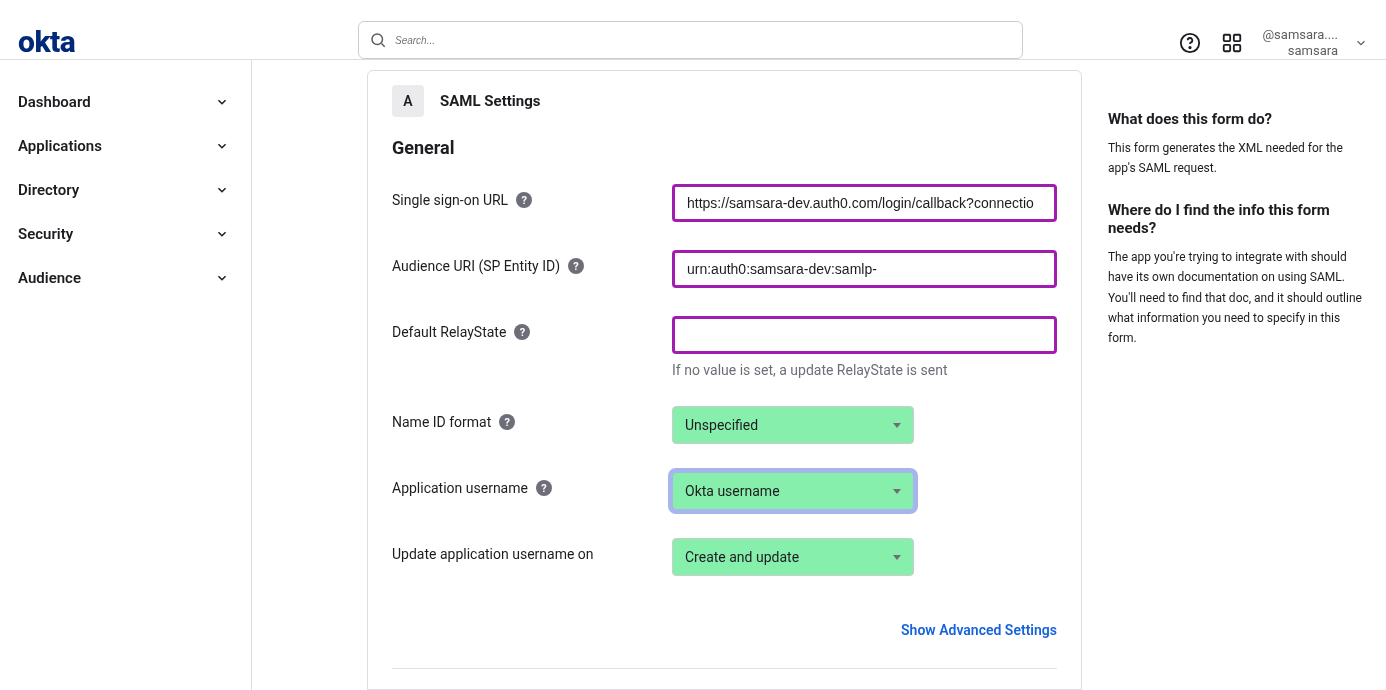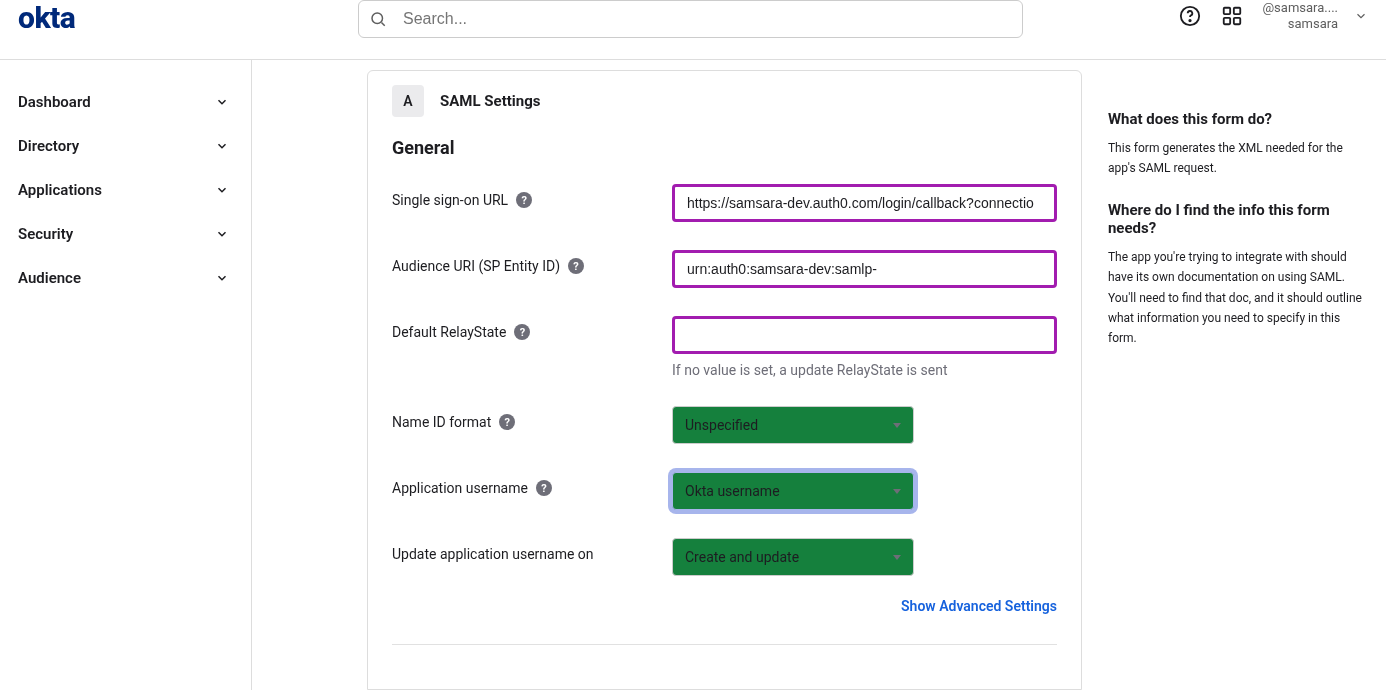--- a/index.html
+++ b/index.html
@@ -6,21 +6,21 @@
   body {
     margin: 0;
     font-family: -apple-system, BlinkMacSystemFont, "Segoe UI", Roboto, "Helvetica Neue", Arial, sans-serif;
     color: #1d1d21;
     font-size: 14px;
     background: #fff;
   }
 
   .topbar {
     display: flex;
-    align-items: flex-start;
+    align-items: flex-end;
     height: 60px;
     border-bottom: 1px solid #ddd;
     padding: 0 18px 0 18px;
   }
   .logo {
     font-weight: 800;
     font-size: 30px;
     color: #00297a;
     letter-spacing: -0.5px;
     width: 340px;
@@ -34,24 +34,25 @@
     width: 100%;
     height: 38px;
     border: 1px solid #ccc;
     border-radius: 6px;
     padding: 0 10px;
     color: #5e5e5e;
   }
   .search input {
     border: none;
     outline: none;
-    font-size: 16px;
+    font-size: 10px;
     flex: 1;
-    margin-left: 14px;
+    margin-left: 6px;
     color: #5e5e5e;
+    font-style: italic;
   }
   .search svg { width: 18px; height: 18px; color: #5e5e5e; }
   .topbar-right {
     margin-left: auto;
     display: flex;
     align-items: center;
     gap: 18px;
   }
   .icon-btn {
     width: 24px; height: 24px;
@@ -188,39 +189,39 @@
     width: 242px;
     height: 38px;
     border: 1px solid #ccc;
     border-radius: 4px;
     display: flex;
     align-items: center;
     justify-content: space-between;
     padding: 0 12px;
     font-size: 14px;
     cursor: pointer;
-    background: #15803d;
+    background: #86efac;
   }
   .select.focused {
     box-shadow: 0 0 0 4px #a7b5ec;
     border-color: #a7b5ec;
   }
   .select .caret {
     width: 0; height: 0;
     border-left: 4px solid transparent;
     border-right: 4px solid transparent;
     border-top: 5px solid #6e6e78;
   }
 
   .advanced-link {
     text-align: right;
     color: #1662dd;
     font-weight: 600;
     cursor: pointer;
-    margin-top: 22px;
+    margin-top: 46px;
   }
   .divider {
     border: none;
     border-top: 1px solid #e1e1e1;
     margin-top: 30px;
   }
 
   .help-pane {
     width: 280px;
     margin-left: 26px;
@@ -283,27 +284,27 @@
 
 <div class="body">
   <div class="sidebar">
     <div class="nav-item">
       <span>Dashboard</span>
       <svg viewBox="0 0 24 24" fill="none" stroke="currentColor" stroke-width="2.5">
           <polyline points="6 9 12 15 18 9"></polyline>
         </svg>
     </div>
     <div class="nav-item">
+      <span>Applications</span>
+      <svg viewBox="0 0 24 24" fill="none" stroke="currentColor" stroke-width="2.5">
+          <polyline points="6 9 12 15 18 9"></polyline>
+        </svg>
+    </div>
+    <div class="nav-item">
       <span>Directory</span>
-      <svg viewBox="0 0 24 24" fill="none" stroke="currentColor" stroke-width="2.5">
-          <polyline points="6 9 12 15 18 9"></polyline>
-        </svg>
-    </div>
-    <div class="nav-item">
-      <span>Applications</span>
       <svg viewBox="0 0 24 24" fill="none" stroke="currentColor" stroke-width="2.5">
           <polyline points="6 9 12 15 18 9"></polyline>
         </svg>
     </div>
     <div class="nav-item">
       <span>Security</span>
       <svg viewBox="0 0 24 24" fill="none" stroke="currentColor" stroke-width="2.5">
           <polyline points="6 9 12 15 18 9"></polyline>
         </svg>
     </div>

